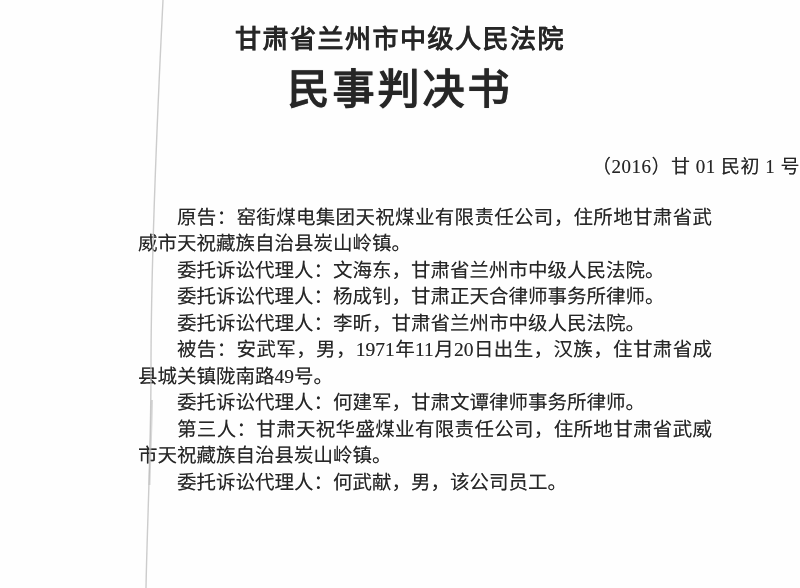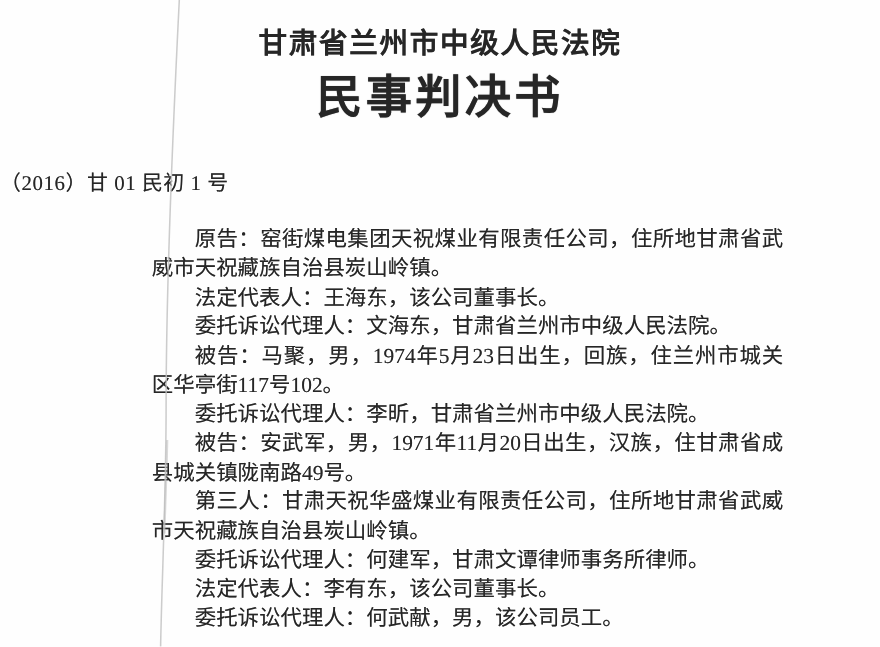--- a/index.html
+++ b/index.html
@@ -41,21 +41,21 @@
     margin-top:13px;
     font-size:42px;
     font-weight:700;
     letter-spacing:3px;
     line-height:1.05;
     text-align:center;
     text-shadow:0 0 .7px rgba(38,38,38,.6);
   }
   .case-number{
     margin-top:39px;
-    padding-right:90px;
+    text-align:right;
     font-size:19px;
     letter-spacing:.5px;
     text-shadow:0 0 .5px rgba(38,38,38,.5);
   }
   .doc-body{
     margin-top:27px;
     margin-left:138px;
     width:574px;
     font-size:19.5px;
     line-height:26.5px;
@@ -80,24 +80,22 @@
   <header class="doc-header">
     <h1 class="court-name">甘肃省兰州市中级人民法院</h1>
     <h2 class="doc-title">民事判决书</h2>
   </header>
 
   <div class="case-number">（2016）甘 01 民初 1 号</div>
 
   <main class="doc-body">
 
   <p>原告：窑街煤电集团天祝煤业有限责任公司，住所地甘肃省武威市天祝藏族自治县炭山岭镇。</p>
-      <p>法定代表人：王海东，该公司董事长。</p>
       <p>委托诉讼代理人：文海东，甘肃省兰州市中级人民法院。</p>
-      <p>被告：马聚，男，1974年5月23日出生，回族，住兰州市城关区华亭街117号102。</p>
+      <p>委托诉讼代理人：杨成钊，甘肃正天合律师事务所律师。</p>
       <p>委托诉讼代理人：李昕，甘肃省兰州市中级人民法院。</p>
       <p>被告：安武军，男，1971年11月20日出生，汉族，住甘肃省成县城关镇陇南路49号。</p>
+      <p>委托诉讼代理人：何建军，甘肃文谭律师事务所律师。</p>
       <p>第三人：甘肃天祝华盛煤业有限责任公司，住所地甘肃省武威市天祝藏族自治县炭山岭镇。</p>
-      <p>委托诉讼代理人：何建军，甘肃文谭律师事务所律师。</p>
-      <p>法定代表人：李有东，该公司董事长。</p>
       <p>委托诉讼代理人：何武献，男，该公司员工。</p>
     </main>
 
 </div>
 
 </body></html>

